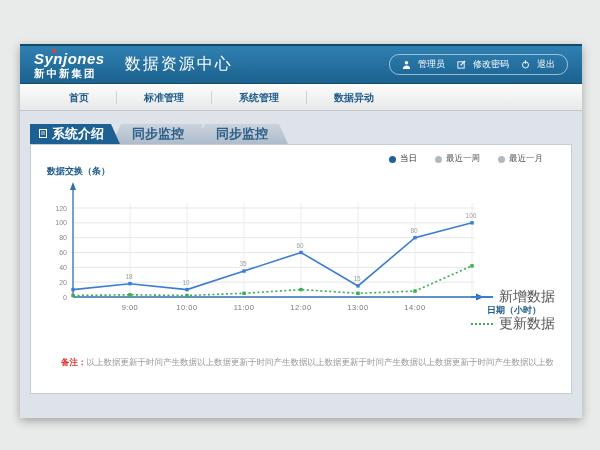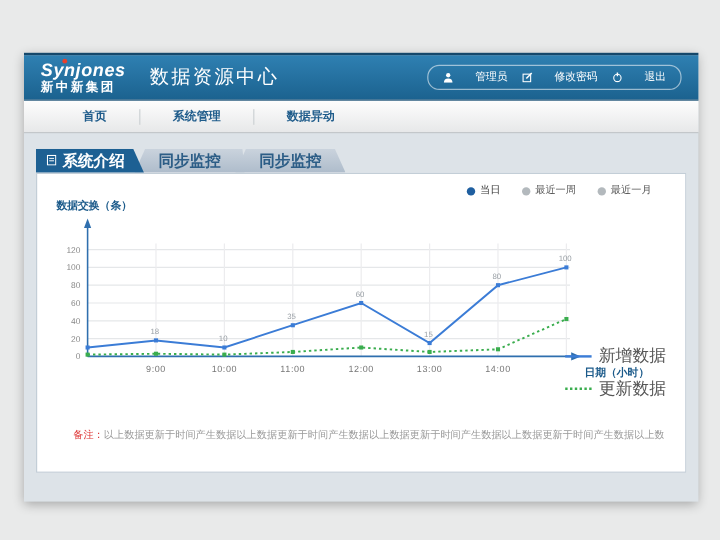--- a/index.html
+++ b/index.html
@@ -25,21 +25,21 @@
   .logo{position:relative;color:#fff;line-height:1;margin-top:1px;}
   .logo-main{font-size:15px;font-weight:bold;font-style:italic;letter-spacing:0.5px;}
   .logo-dot{position:absolute;left:18px;top:-2px;width:4px;height:4px;border-radius:50%;background:#e8402d;}
   .logo-sub{font-size:10.5px;font-weight:bold;letter-spacing:2px;margin-top:2px;}
   .app-title{color:#fff;font-size:16px;font-weight:normal;letter-spacing:2px;margin-left:20px;}
   .user-pill{
     margin-left:auto;display:flex;align-items:center;gap:12px;
     border:1px solid rgba(255,255,255,.55);border-radius:10px;
     padding:3px 12px;font-size:9px;color:#fff;
   }
-  .user-item{display:flex;align-items:center;gap:18px;cursor:pointer;white-space:nowrap;}
+  .user-item{display:flex;align-items:center;gap:7px;cursor:pointer;white-space:nowrap;}
   .user-item svg{display:block;}
   
   .nav{
     height:27px;background:linear-gradient(#fdfdfd,#e7e8e9);
     border-bottom:1px solid #c3c7ca;
     display:flex;align-items:center;padding-left:22px;box-sizing:border-box;
   }
   .nav-item{
     font-size:10px;font-weight:bold;color:#1f5c8b;
     padding:0 27px;line-height:13px;border-right:1px solid #cdd1d4;cursor:pointer;
@@ -75,21 +75,21 @@
   
   #chart-svg{position:absolute;left:8px;top:16px;}
   #chart-svg text{font-family:"Liberation Sans","DejaVu Sans",sans-serif;}
   .legend{position:absolute;right:16px;top:104px;font-size:14px;color:#555;margin-top:39px;}
   .legend-row{display:flex;align-items:center;margin-bottom:9px;white-space:nowrap;}
   .legend-line{display:inline-block;width:22px;height:0;margin-right:6px;}
   .legend-line.solid{border-top:2px solid #3b7cd6;}
   .legend-line.dotted{border-top:2px dotted #3aad4e;}
   
   .note{position:absolute;left:30px;right:18px;top:212px;font-size:8.5px;color:#9a9a9a;white-space:nowrap;overflow:hidden;}
-  .note-prefix{color:#dd3333;font-weight:normal;}
+  .note-prefix{color:#dd3333;font-weight:bold;}
 </style>
 </head>
 <body>
 
 <div class="window">
 
   <div class="header">
     <div class="logo">
       <div class="logo-main">Synjones</div>
       <div class="logo-dot"></div>
@@ -122,20 +122,21 @@
               <path d="M5 0.5 L5 4" stroke="#fff" stroke-width="1.3"></path>
             </svg>
         </span>
         <span>退出</span>
       </span>
     </div>
   </div>
 
   <div class="nav">
     <div class="nav-item">首页</div>
+    <div class="nav-item">标准管理</div>
     <div class="nav-item">系统管理</div>
     <div class="nav-item">数据异动</div>
   </div>
 
   <div class="content">
 
     <div class="tabs">
       <div class="tab active">
         <span>
           <svg width="8" height="9" viewBox="0 0 8 9">

